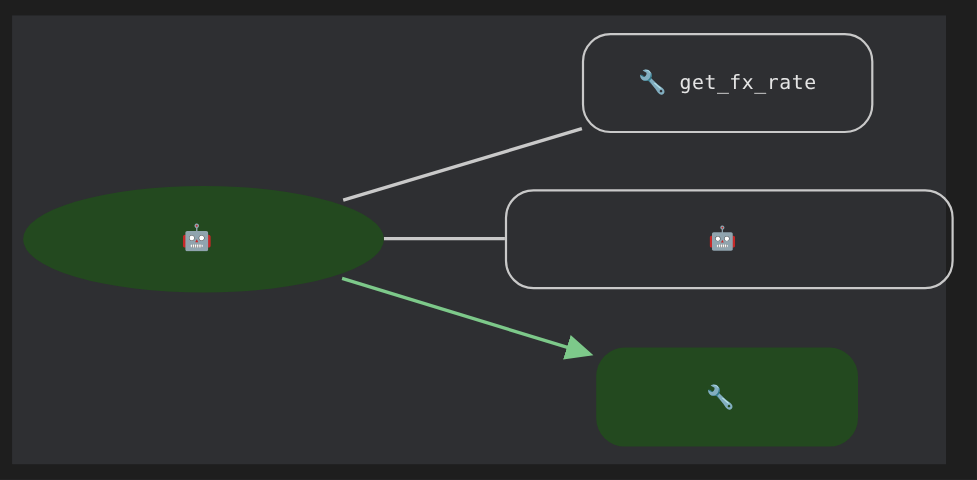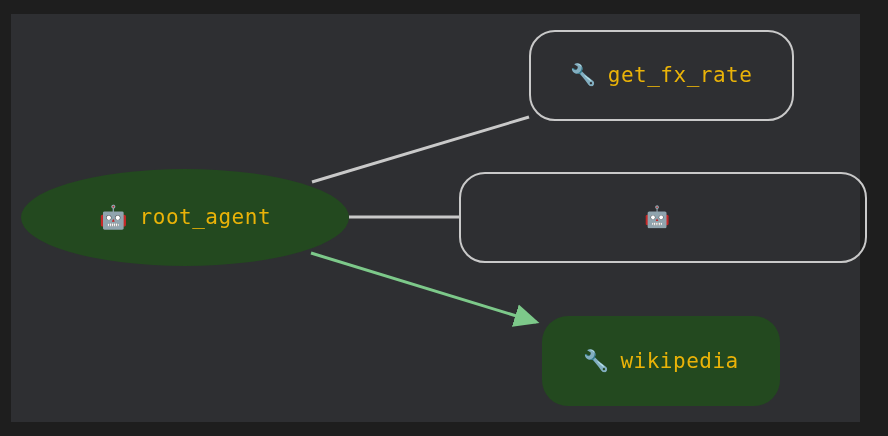--- a/index.html
+++ b/index.html
@@ -36,22 +36,22 @@
   }
   .node {
     position: absolute;
     display: flex;
     align-items: center;
     justify-content: center;
     box-sizing: border-box;
     white-space: nowrap;
   }
   .node-label {
-    color: #eab308;
-    font-size: 21px;
+    color: #e5e5e5;
+    font-size: 18px;
     letter-spacing: 0.5px;
     line-height: 1;
   }
   .node-emoji {
     font-family: "DejaVu Sans", sans-serif;
     font-size: 21px;
     line-height: 1;
     margin-right: 11px;
     display: inline-block;
   }
@@ -111,30 +111,28 @@
 
     <line x1="312" y1="182" x2="529" y2="117" stroke="#c9c9c9" stroke-width="3" stroke-linecap="butt"></line>
 
     <line x1="349" y1="217" x2="459" y2="217" stroke="#c9c9c9" stroke-width="3" stroke-linecap="butt"></line>
 
     <line x1="311" y1="253" x2="536" y2="322" stroke="#7dc98a" stroke-width="3" stroke-linecap="butt" marker-end="url(#arrow-green)"></line>
   </svg>
 
   <div class="node" id="node-root-agent">
     <span class="node-emoji">🤖</span>
-    <span class="node-label">root_agent</span>
   </div>
 
   <div class="node" id="node-get-fx-rate">
     <span class="node-emoji">🔧</span>
     <span class="node-label">get_fx_rate</span>
   </div>
 
   <div class="node" id="node-google-search-agent">
     <span class="node-emoji">🤖</span>
   </div>
 
   <div class="node" id="node-wikipedia">
     <span class="node-emoji">🔧</span>
-    <span class="node-label">wikipedia</span>
   </div>
 
 </div>
 
 </body></html>

